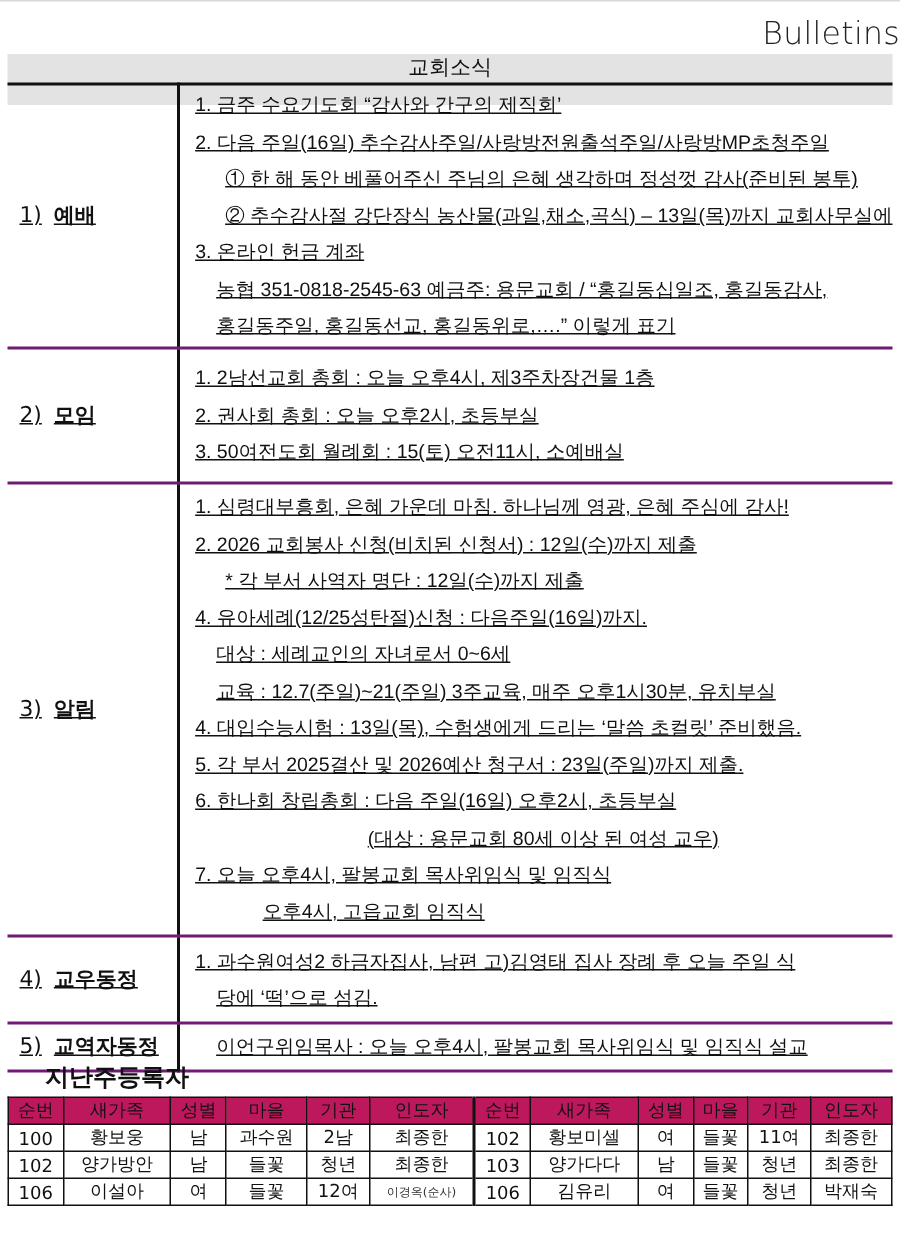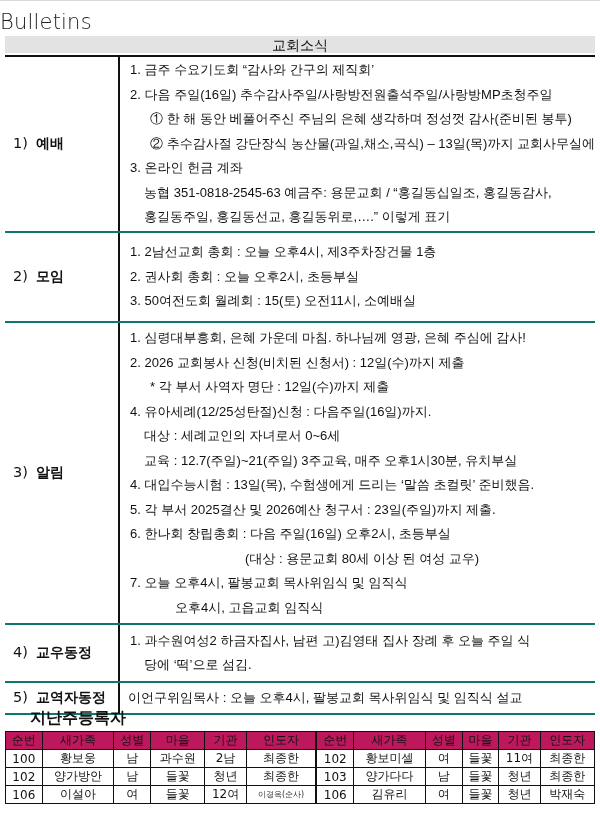--- a/index.html
+++ b/index.html
@@ -1,21 +1,21 @@
 <!DOCTYPE html>
 <html><head>
 <meta charset="utf-8">
 <style>
   html, body { margin:0; padding:0; background:#ffffff; }
   body { width:600px; height:826px; position:relative; overflow:hidden; font-family:"DejaVu Sans", sans-serif; color:#111; }
   .top-rule { position:absolute; left:0; top:0; width:600px; height:1px; background:#d8d8d8; }
-  .title { position:absolute; left:0; top:10px; width:600px; text-align:left; font-size:21px; font-weight:300; color:#222; letter-spacing:0.2px; }
-  .subtitle-bar { position:absolute; left:5px; top:36px; width:590px; height:17px; background:#e3e3e3; text-align:center; font-size:14px; line-height:19px; }
+  .title { position:absolute; left:0; top:10px; width:600px; text-align:right; font-size:21px; font-weight:300; color:#222; letter-spacing:0.2px; }
+  .subtitle-bar { position:absolute; left:5px; top:36px; width:590px; height:34px; background:#e3e3e3; text-align:center; font-size:14px; line-height:19px; }
   .main { position:absolute; left:5px; top:55px; width:590px; border-collapse:collapse; }
-  .main td { border-top:2px solid #111; border-bottom:2px solid #0f766e; padding:0; vertical-align:middle; }
+  .main td { border-top:2px solid #111; border-bottom:2px solid #701a75; padding:0; vertical-align:middle;text-decoration:underline; }
   .main td.label { width:127px; border-right:2px solid #111; font-size:14.5px; padding-left:8px; }
   .main td.label .num { font-weight:400; margin-right:8px; }
   .main td.label .txt { font-weight:700; font-size:14px; }
   .main td.content { font-family:"Liberation Sans", sans-serif; font-size:13px; padding-left:10px; }
   .line { height:24.5px; line-height:24.5px; white-space:nowrap; }
   .i1 { padding-left:4px;margin-left:16px; }
   .i2 { padding-left:14px; }
   .i3 { padding-left:45px; }
   .i4 { padding-left:115px; }
   .reg-title { position:absolute; left:30px; top:708px; font-size:16px; font-weight:700; }
@@ -83,21 +83,21 @@
     </td>
     <td class="content">
       <div class="line">1.  과수원여성2 하금자집사,  남편  고)김영태  집사  장례  후  오늘  주일  식</div>
       <div class="line i2">당에 ‘떡’으로 섬김.</div>
     </td>
   </tr>
   <tr>
     <td class="label" style="height:30px;">
       <span class="num">5)</span><span class="txt">교역자동정</span>
     </td>
-    <td class="content" style="padding-left:8px;">
+    <td class="content" style="padding-left:24px;">
       <div class="line">이언구위임목사 : 오늘 오후4시, 팔봉교회 목사위임식 및 임직식 설교</div>
     </td>
   </tr>
 </tbody>
   </table>
 
 <div class="reg-title">지난주등록자</div>
 
 <table class="reg">
   <tbody>

